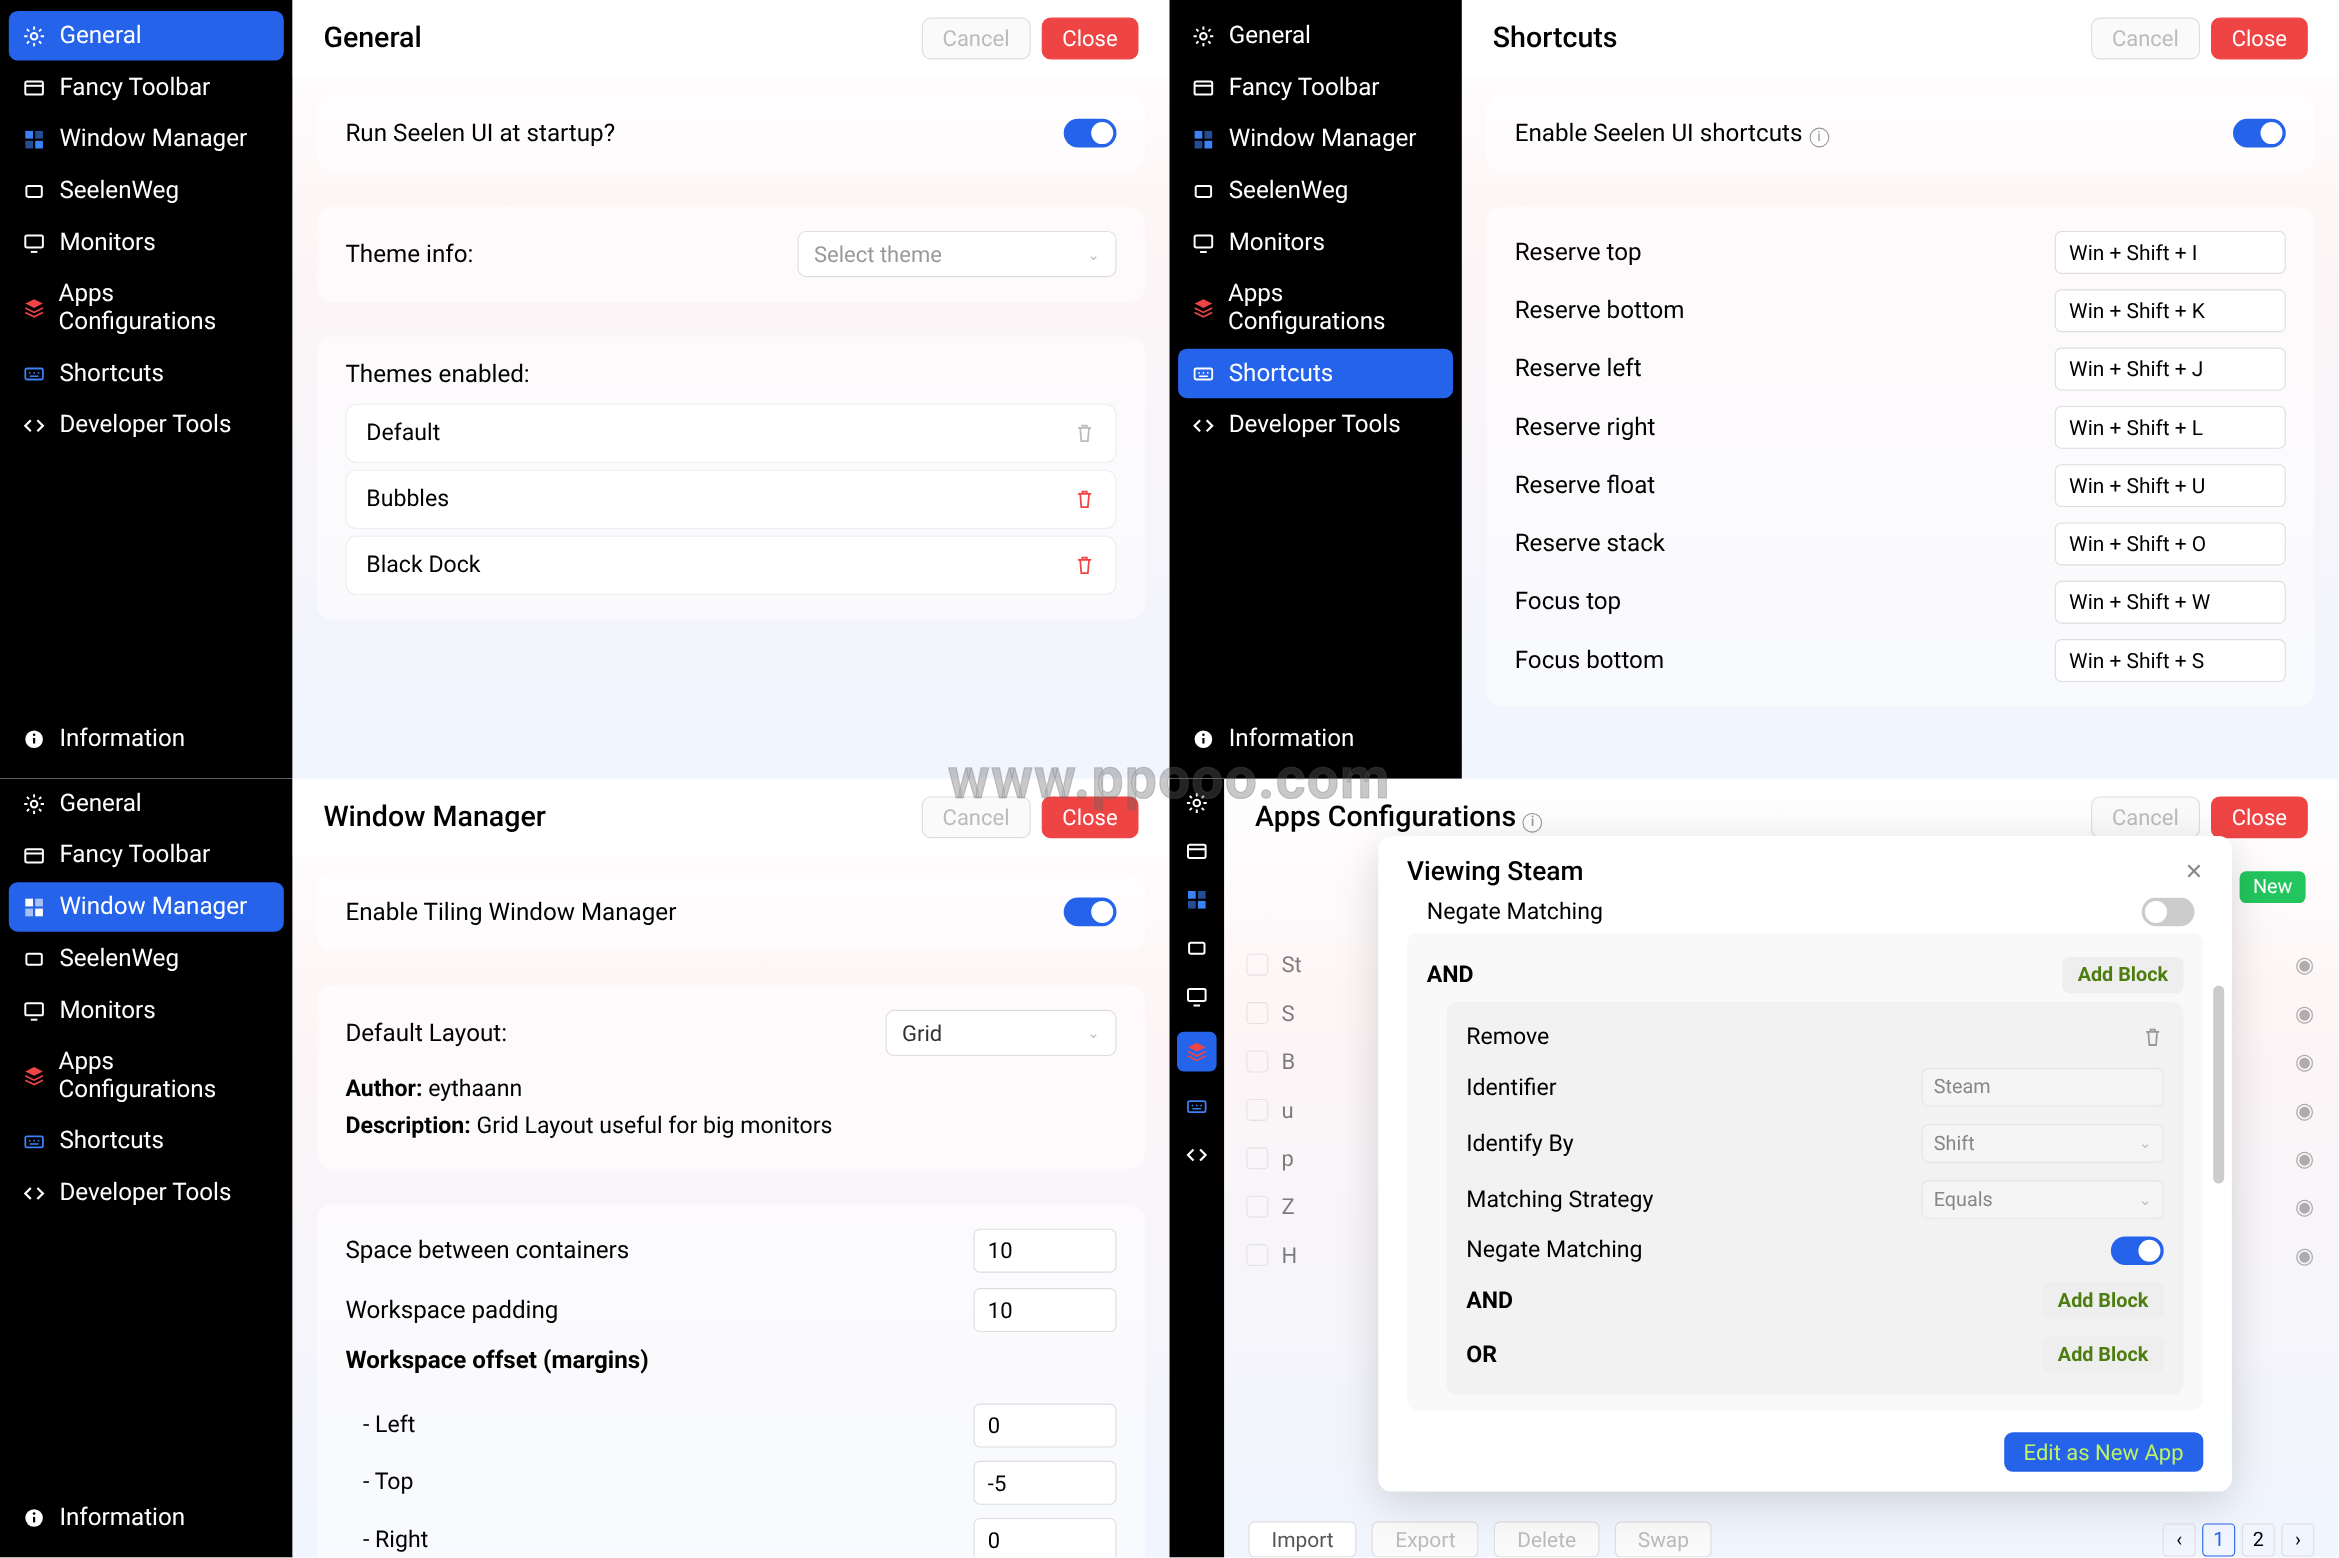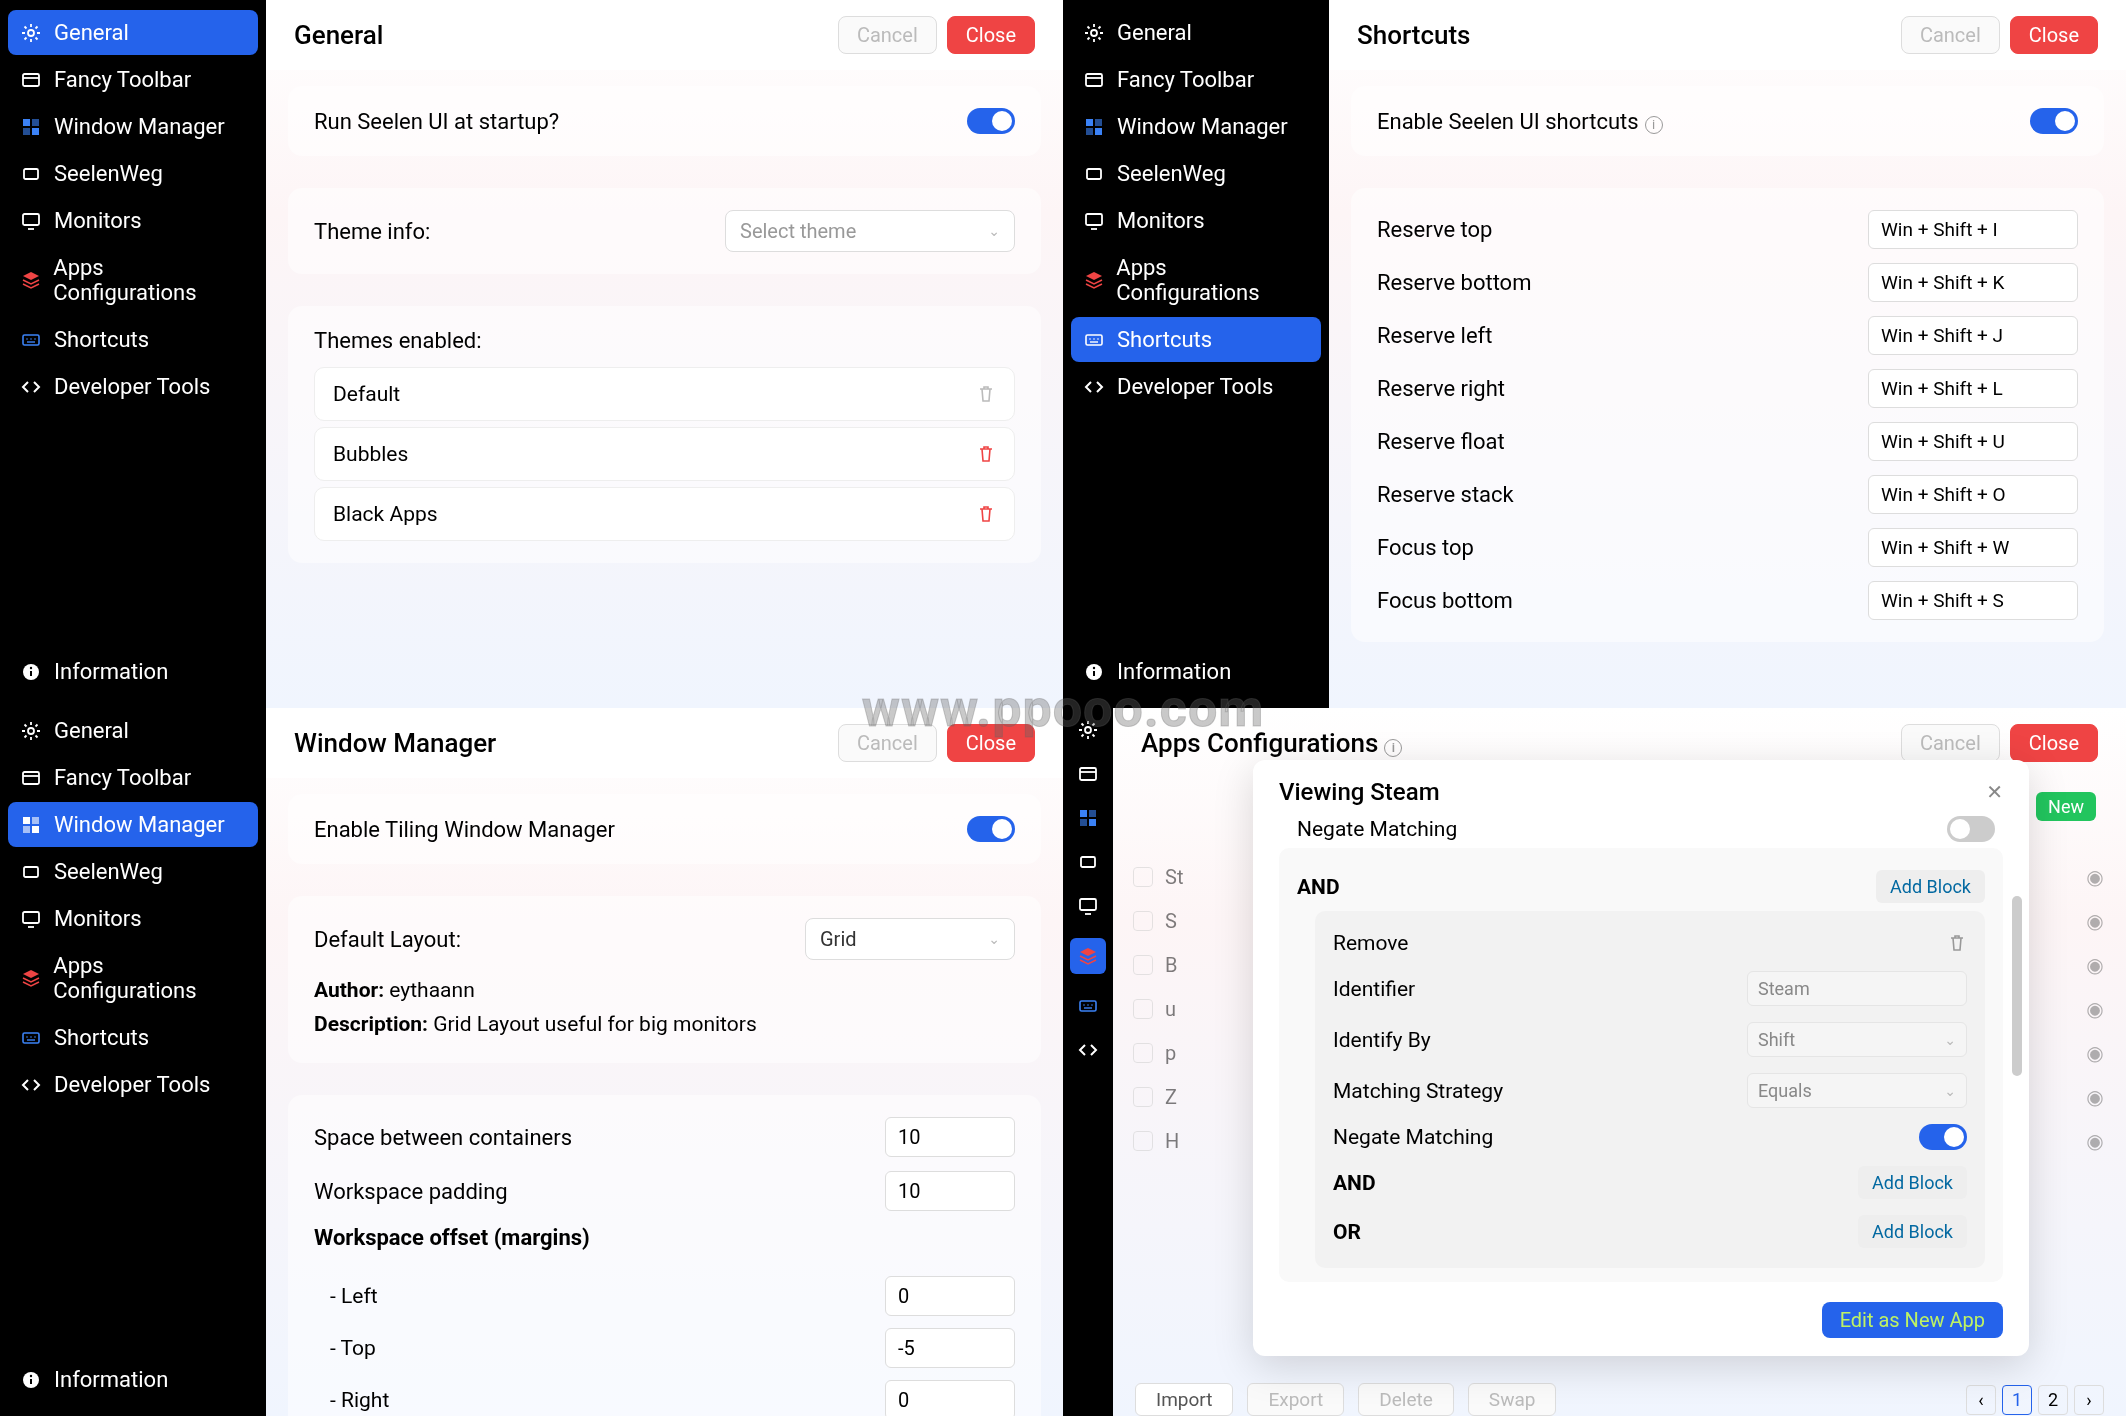--- a/index.html
+++ b/index.html
@@ -39,21 +39,21 @@
   .subrow { display: flex; justify-content: space-between; align-items: center; font-size: 21px; padding: 6px 0 6px 16px; }
   .shortcut-input { width: 210px; padding: 7px 12px; border: 1px solid #ddd; border-radius: 6px; font-size: 19px; background: #fff; }
   .label-text { font-size: 22px; }
   .modal { position: absolute; left: 190px; top: 52px; width: 776px; height: 596px; background: #fff; border-radius: 12px; box-shadow: 0 10px 40px rgba(0,0,0,0.15); display: flex; flex-direction: column; z-index: 10; }
   .modal-head { display: flex; justify-content: space-between; align-items: center; padding: 18px 26px 10px 26px; }
   .modal-head h3 { font-size: 24px; font-weight: 500; }
   .close-x { font-size: 20px; color: #888; cursor: pointer; }
   .modal-body { flex: 1; overflow: hidden; padding: 0 26px 14px 26px; position: relative; }
   .inner-section { background: #f9f9f9; border-radius: 10px; padding: 14px 18px; margin-bottom: 12px; }
   .irow { display: flex; justify-content: space-between; align-items: center; font-size: 21px; padding: 8px 0; }
-  .add-block { padding: 6px 14px; background: #eee; border-radius: 6px; font-size: 18px; color: #0369a1; border: none; }
+  .add-block { padding: 6px 14px; background: #eee; border-radius: 6px; font-size: 18px; color: #4d7c0f; border: none; font-weight: bold; }
   .nested { margin-left: 18px; background: #f2f2f2; border-radius: 10px; padding: 12px 18px; }
   .field-input { width: 220px; padding: 6px 10px; border: 1px solid #e5e5e5; border-radius: 6px; font-size: 18px; background: #f5f5f5; color: #888; }
   .field-select { width: 220px; padding: 6px 10px; border: 1px solid #e5e5e5; border-radius: 6px; font-size: 18px; background: #f5f5f5; color: #888; display: flex; justify-content: space-between; align-items: center; }
   .modal-foot { display: flex; justify-content: flex-end; padding: 14px 26px 18px; }
   .btn-primary { background: #2563eb; color: #bef264; border: none; }
   .scroll-track { position: absolute; right: 6px; top: 80px; width: 12px; height: 300px; background: transparent; border-radius: 6px; }
   .scroll-thumb { width: 10px; height: 180px; background: #ccc; border-radius: 5px; margin: 0 auto; }
   .bg-header { display: flex; justify-content: space-between; align-items: center; padding: 16px 28px; }
   .bg-header h2 { font-size: 26px; font-weight: 500; }
   .info-icon { display: inline-block; width: 18px; height: 18px; border-radius: 50%; border: 1.5px solid #999; font-size: 13px; text-align: center; line-height: 15px; color: #999; margin-left: 6px; }
@@ -240,21 +240,21 @@
                 <use href="#i-trash"></use>
               </svg></span>
         </div>
         <div class="theme-item">
           <span>Bubbles</span>
           <span class="trash ic-red"><svg viewBox="0 0 20 20">
                 <use href="#i-trash"></use>
               </svg></span>
         </div>
         <div class="theme-item">
-          <span>Black Apps</span>
+          <span>Black Dock</span>
           <span class="trash ic-red"><svg viewBox="0 0 20 20">
                 <use href="#i-trash"></use>
               </svg></span>
         </div>
       </div>
     </div>
   </div>
 </div>
 
 <div class="panel">

